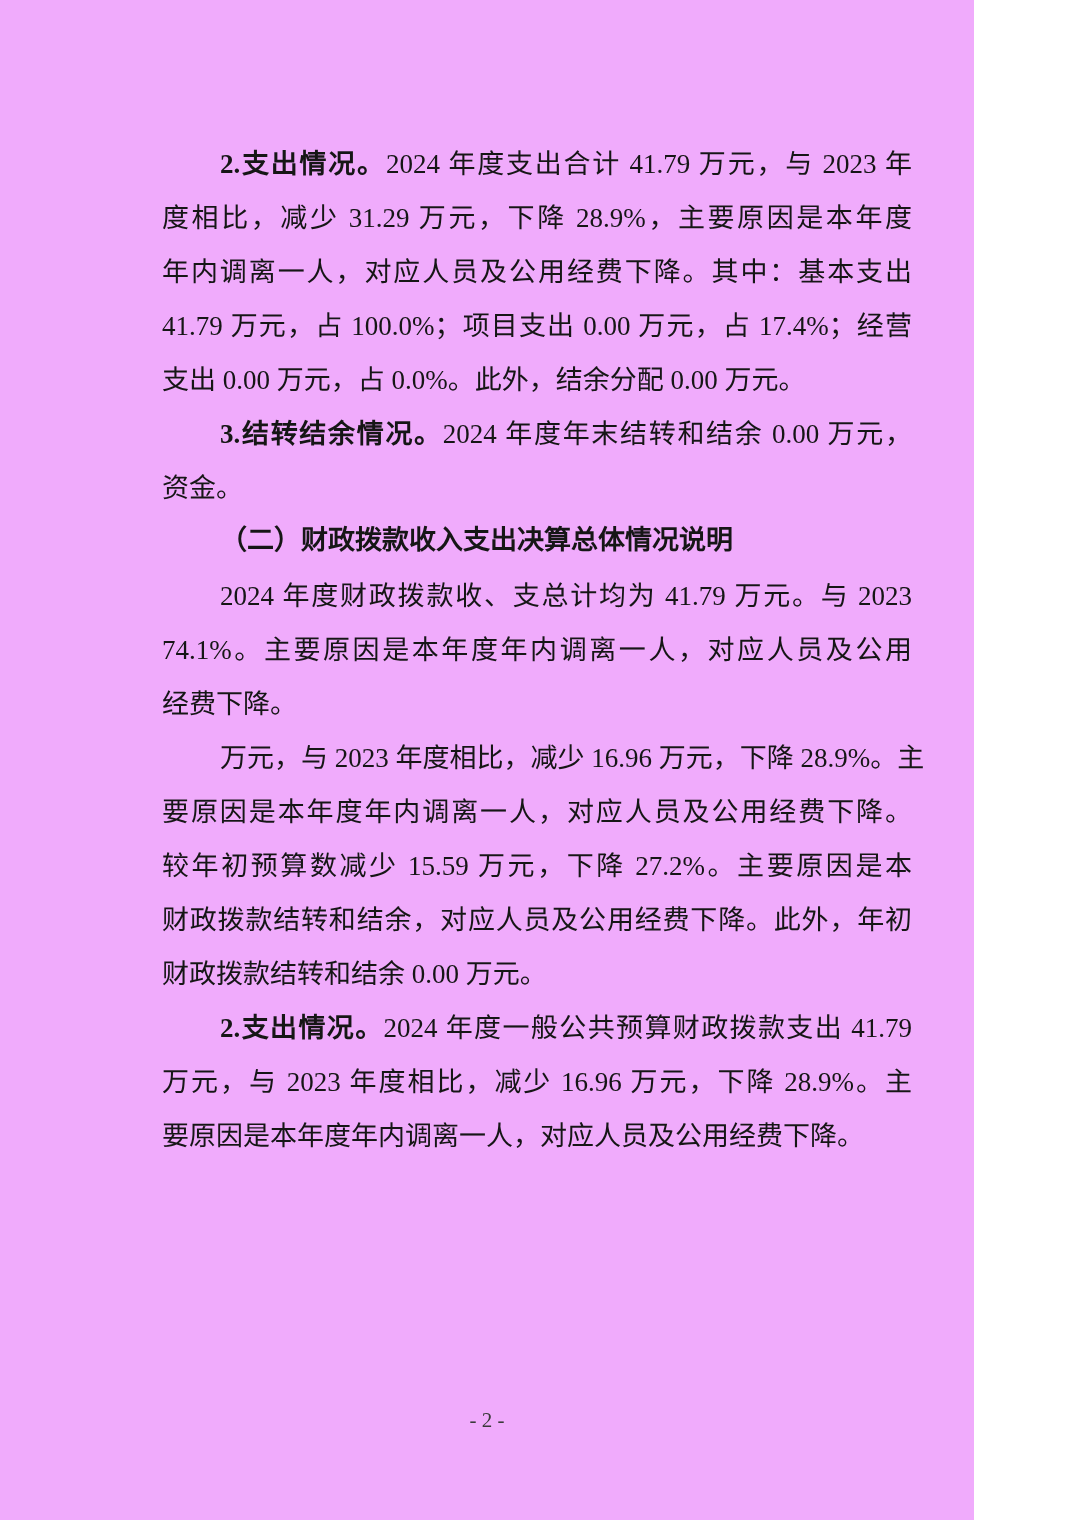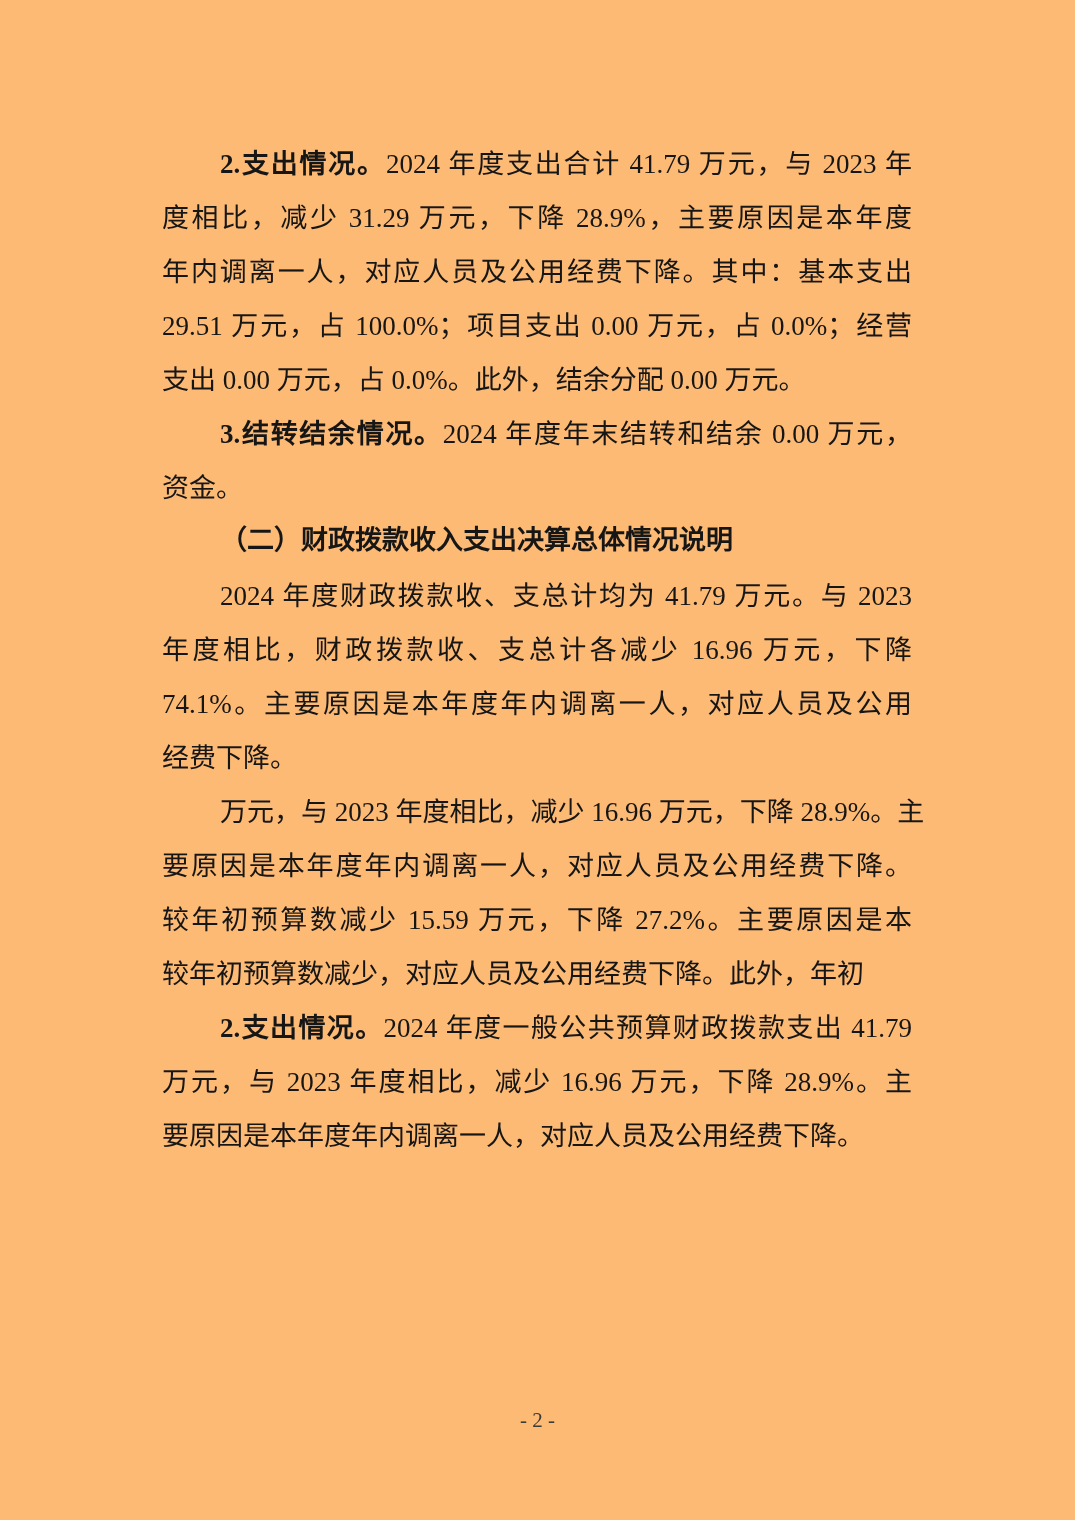--- a/index.html
+++ b/index.html
@@ -2,23 +2,23 @@
 <html lang="zh-CN"><head>
 <meta charset="utf-8">
 <style>
   html, body {
     margin: 0;
     padding: 0;
     background: #ffffff;
   }
   .page {
     position: relative;
-    width: 1075px;
+    width: 974px;
     height: 1520px;
-    background: #fdba74;
+    background: #f0abfc;
     overflow: hidden;
   }
   .doc {
     position: absolute;
     left: 162px;
     top: 137px;
     width: 750px;
     color: #161616;
     font-family: "Liberation Serif", "DejaVu Serif", serif;
   }
@@ -64,41 +64,41 @@
 </style>
 </head>
 <body>
 
 <div class="page">
   <main class="doc">
       <div class="block para">
         <div class="line"><span class="run bold">2.支出情况。</span><span class="run">2024 年度支出合计 41.79 万元，与 2023 年</span></div>
         <div class="line"><span class="run">度相比，减少 31.29 万元，下降 28.9%，主要原因是本年度</span></div>
         <div class="line"><span class="run">年内调离一人，对应人员及公用经费下降。其中：基本支出</span></div>
-        <div class="line"><span class="run">29.51 万元，占 100.0%；项目支出 0.00 万元，占 0.0%；经营</span></div>
+        <div class="line"><span class="run">41.79 万元，占 100.0%；项目支出 0.00 万元，占 17.4%；经营</span></div>
         <div class="line"><span class="run">支出 0.00 万元，占 0.0%。此外，结余分配 0.00 万元。</span></div>
       </div>
       <div class="block para">
         <div class="line"><span class="run bold">3.结转结余情况。</span><span class="run">2024 年度年末结转和结余 0.00 万元，</span></div>
         <div class="line"><span class="run">资金。</span></div>
       </div>
       <div class="block heading">
         <div class="line"><span class="run bold">（二）财政拨款收入支出决算总体情况说明</span></div>
       </div>
       <div class="block para">
         <div class="line"><span class="run">2024 年度财政拨款收、支总计均为 41.79 万元。与 2023</span></div>
-        <div class="line"><span class="run">年度相比，财政拨款收、支总计各减少 16.96 万元，下降</span></div>
         <div class="line"><span class="run">74.1%。主要原因是本年度年内调离一人，对应人员及公用</span></div>
         <div class="line"><span class="run">经费下降。</span></div>
       </div>
       <div class="block para">
         <div class="line"><span class="run">万元，与 2023 年度相比，减少 16.96 万元，下降 28.9%。主</span></div>
         <div class="line"><span class="run">要原因是本年度年内调离一人，对应人员及公用经费下降。</span></div>
         <div class="line"><span class="run">较年初预算数减少 15.59 万元，下降 27.2%。主要原因是本</span></div>
-        <div class="line"><span class="run">较年初预算数减少，对应人员及公用经费下降。此外，年初</span></div>
+        <div class="line"><span class="run">财政拨款结转和结余，对应人员及公用经费下降。此外，年初</span></div>
+        <div class="line"><span class="run">财政拨款结转和结余 0.00 万元。</span></div>
       </div>
       <div class="block para">
         <div class="line"><span class="run bold">2.支出情况。</span><span class="run">2024 年度一般公共预算财政拨款支出 41.79</span></div>
         <div class="line"><span class="run">万元，与 2023 年度相比，减少 16.96 万元，下降 28.9%。主</span></div>
         <div class="line"><span class="run">要原因是本年度年内调离一人，对应人员及公用经费下降。</span></div>
       </div>
     </main>
   <div class="footer">- 2 -</div>
 </div>
 

